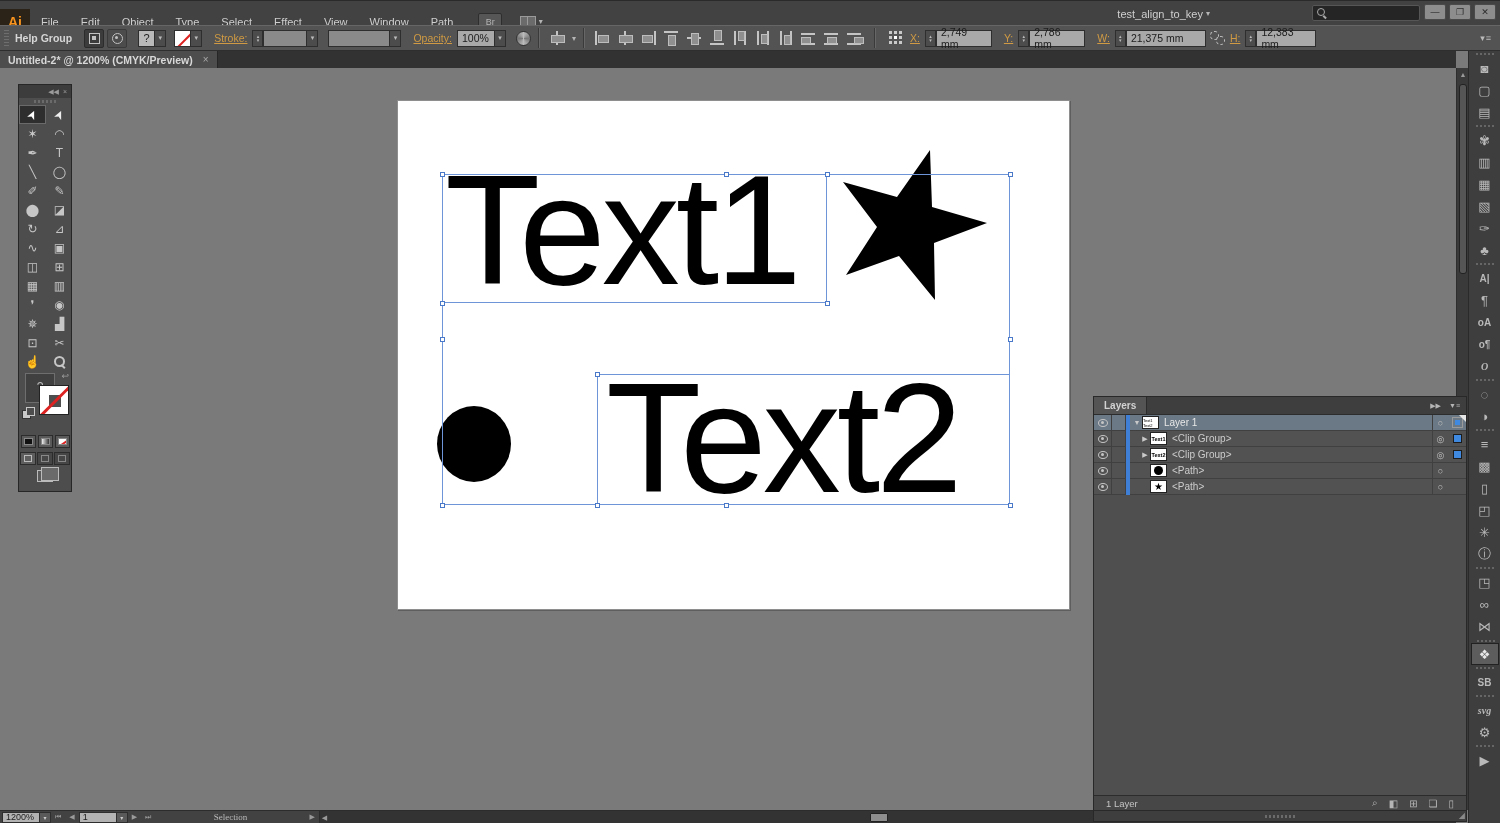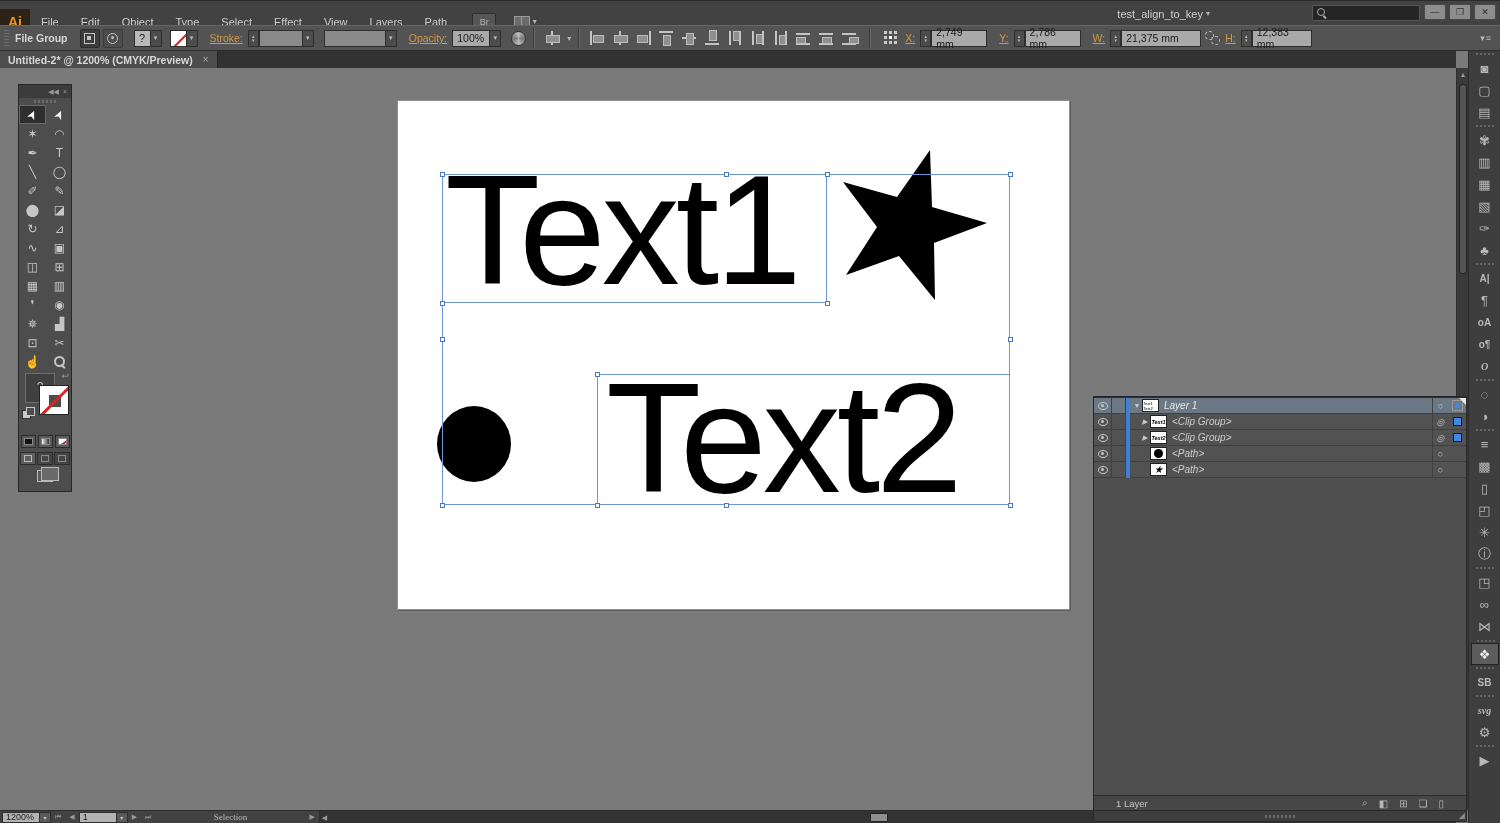--- a/index.html
+++ b/index.html
@@ -135,21 +135,21 @@
   #screen-mode .sm{width:16px;height:12px;border:1px solid #bbb;position:relative;background:#5a5a5a;}
   #screen-mode .sm::after{content:"";position:absolute;left:3px;top:-4px;width:16px;height:12px;border:1px solid #bbb;background:#6a6a6a;}
   
   #layers-panel{position:absolute;left:1093px;top:396px;width:374px;height:426px;background:#4f4f4f;
     border:1px solid #282828;z-index:70;display:flex;flex-direction:column;}
   #lp-header{height:17px;background:#3e3e3e;display:flex;align-items:center;color:#d2d2d2;font-size:10px;}
   #lp-tab{background:#545454;height:17px;display:flex;align-items:center;padding:0 10px;font-weight:bold;border-right:1px solid #2c2c2c;}
   #lp-header .flyout{margin-left:auto;display:flex;gap:8px;padding-right:6px;color:#b5b5b5;font-size:7px;}
   #lp-rows{border-top:1px solid #2c2c2c;}
   .lrow{height:16px;display:flex;align-items:center;background:#525252;border-bottom:1px solid #404040;
-    color:#cccccc;font-size:10px;position:relative;font-style:italic;}
+    color:#cccccc;font-size:10px;position:relative;}
   .lrow.sel{background:#6b7885;color:#e8e8e8;}
   .lrow.sel::after{content:"";position:absolute;right:0;top:0;border-style:solid;border-width:0 7px 7px 0;
     border-color:transparent #e6e6e6 transparent transparent;}
   .cell-eye{width:18px;height:16px;border-right:1px solid #404040;display:flex;align-items:center;justify-content:center;}
   .eye{width:10px;height:8px;border:1px solid #c4c4c4;border-radius:50%;position:relative;}
   .eye::after{content:"";position:absolute;left:2.5px;top:1.5px;width:3px;height:3px;background:#c4c4c4;border-radius:50%;}
   .cell-lock{width:14px;height:16px;border-right:1px solid #404040;}
   .cbar{width:4px;height:16px;background:#3f7fd6;margin-right:2px;}
   .ind{width:8px;}.ind2{width:18px;}
   .disc{width:10px;font-size:7px;color:#c9c9c9;text-align:center;}
@@ -161,21 +161,21 @@
   .th-circle::before{content:"";width:9px;height:9px;background:#000;border-radius:50%;}
   .th-star span{font-size:10px;color:#000;line-height:10px;}
   .llabel{flex:1;}
   .cell-target{width:16px;text-align:center;color:#c0c0c0;font-size:9px;border-left:1px solid #404040;height:16px;line-height:16px;}
   .cell-chip{width:18px;height:16px;display:flex;align-items:center;justify-content:center;}
   .chip-big{width:9px;height:9px;background:#3f8ae0;border:1px solid #1c1c1c;}
   .chip-box{width:11px;height:11px;border:1px solid #9a9a9a;display:flex;align-items:center;justify-content:center;}
   .chip-box::after{content:"";width:5px;height:5px;background:#3f8ae0;}
   #lp-fill{flex:1;}
   #lp-footer{height:15px;background:#474747;border-top:1px solid #2c2c2c;display:flex;align-items:center;
-    color:#c4c4c4;font-size:9.5px;padding:0 22px;gap:10px;}
+    color:#c4c4c4;font-size:9.5px;padding:0 12px;gap:10px;}
   #lp-footer .ficons{margin-left:auto;display:flex;gap:11px;align-items:center;color:#b5b5b5;font-size:10px;}
   #lp-resize{height:11px;background:#3e3e3e;border-top:1px solid #292929;display:flex;align-items:center;justify-content:center;position:relative;}
   #lp-resize i{width:30px;height:3px;background:repeating-linear-gradient(90deg,#6b6b6b 0 2px,transparent 2px 4px);}
   #lp-resize .corner{position:absolute;right:1px;bottom:1px;color:#8a8a8a;font-size:8px;line-height:8px;}
   
   #dock{position:absolute;right:0;top:51px;width:32px;height:772px;background:#3e3e3e;border-left:1px solid #2a2a2a;z-index:45;
     display:flex;flex-direction:column;align-items:center;overflow:hidden;}
   .dicon{width:28px;height:22px;display:flex;align-items:center;justify-content:center;color:#b9b9b9;font-size:13px;}
   .dicon.txt{font-size:10px;font-weight:bold;}
   .dicon.ital{font-style:italic;font-family:"Liberation Serif",serif;}
@@ -206,21 +206,21 @@
   <div id="ai-logo">Ai</div>
   <div style="display:flex;">
 
   <div class="menu-item">File</div>
       <div class="menu-item">Edit</div>
       <div class="menu-item">Object</div>
       <div class="menu-item">Type</div>
       <div class="menu-item">Select</div>
       <div class="menu-item">Effect</div>
       <div class="menu-item">View</div>
-      <div class="menu-item">Layers</div>
+      <div class="menu-item">Window</div>
       <div class="menu-item">Path</div>
     </div>
   <div class="mb-btn">Br</div>
   <div class="mb-btn" style="width:30px;background:transparent;border:none;">
     <span class="ws-icon"></span>
     <span class="caret">▾</span>
   </div>
   <div id="workspace">
     <span>test_align_to_key</span>
     <span class="caret">▾</span>
@@ -230,21 +230,21 @@
   </div>
   <div id="winbtns">
     <div class="winbtn">—</div>
     <div class="winbtn">❐</div>
     <div class="winbtn">✕</div>
   </div>
 </div>
 
 <div id="controlbar">
   <div class="grip-v"></div>
-  <span id="sel-type">File Group</span>
+  <span id="sel-type">Help Group</span>
   <div class="cbtn sunk">
       <span class="clipicon"></span>
     </div>
   <div class="cbtn">
       <span class="targicon"></span>
     </div>
   <div style="display:flex;margin-left:8px;">
     <div class="stylebox">?</div>
     <div class="ddarrow">▾</div>
   </div>
@@ -502,20 +502,27 @@
     <div class="dmode dim">
         <i></i>
       </div>
   </div>
   <div id="screen-mode">
       <span class="sm"></span>
     </div>
 </div>
 
 <div id="layers-panel">
+  <div id="lp-header">
+    <div id="lp-tab">Layers</div>
+    <div class="flyout">
+      <span>▶▶</span>
+      <span>▼≡</span>
+    </div>
+  </div>
   <div id="lp-rows">
 
       <div class="lrow sel">
         <span class="cell-eye">
           <span class="eye"></span>
         </span>
         <span class="cell-lock"></span>
         <span class="cbar"></span>
         <span></span>
         <span class="disc">▼</span>

